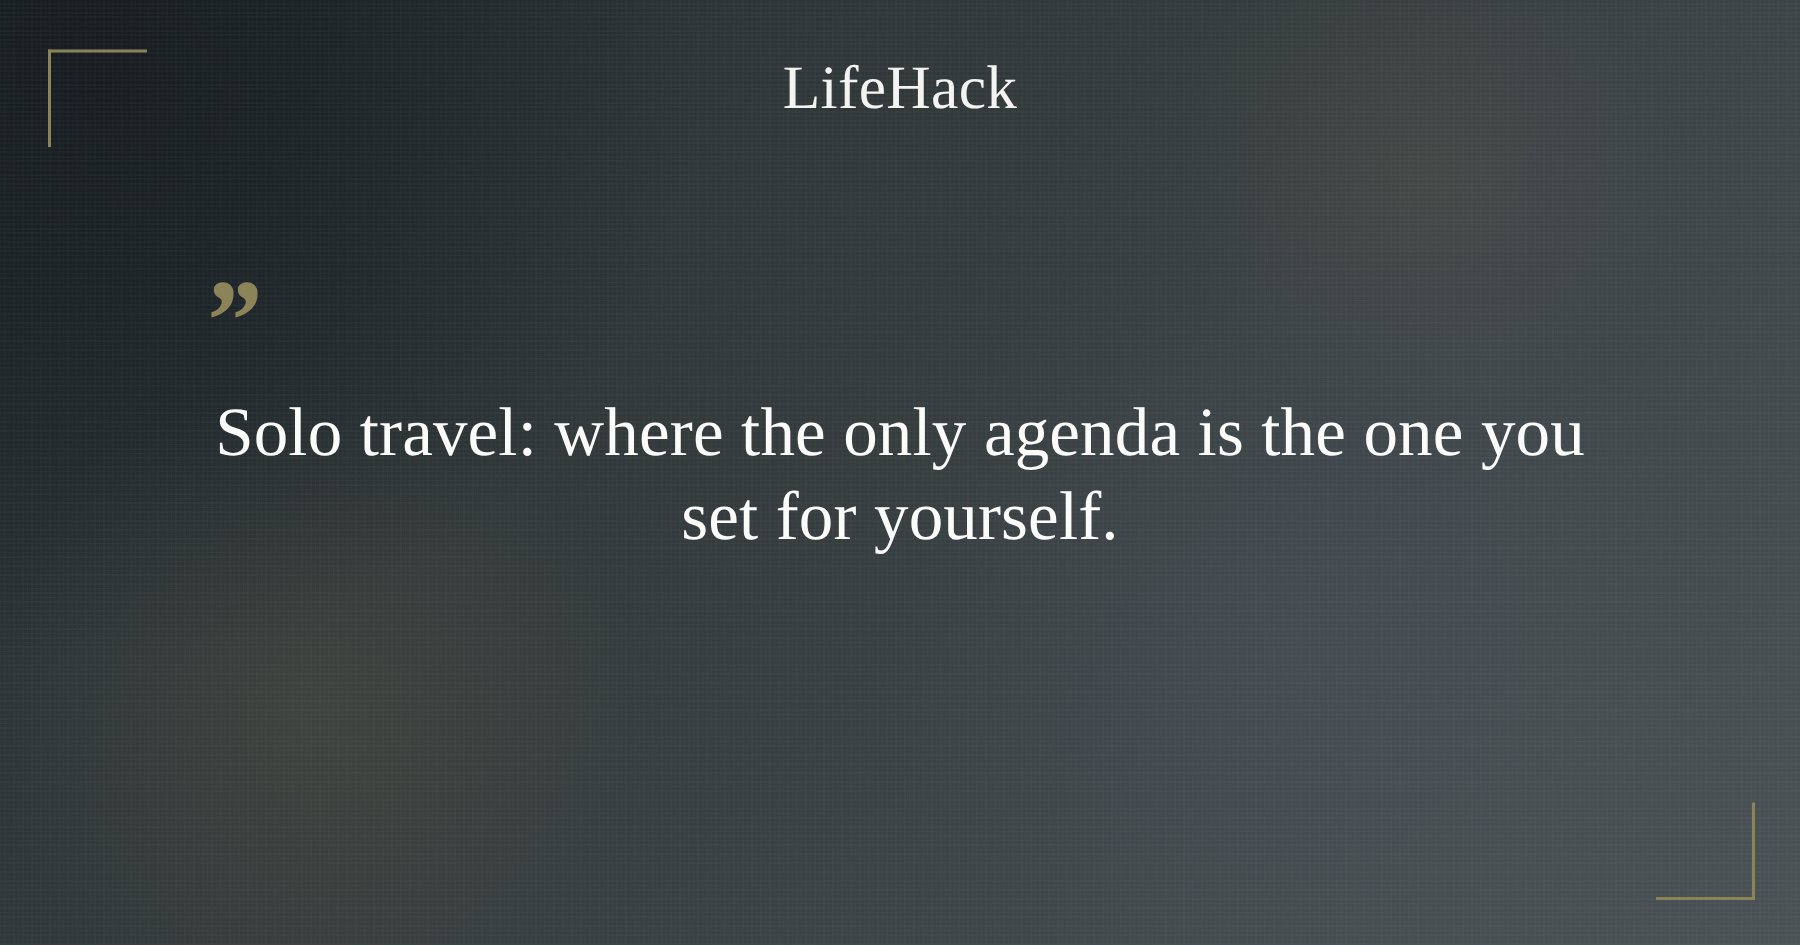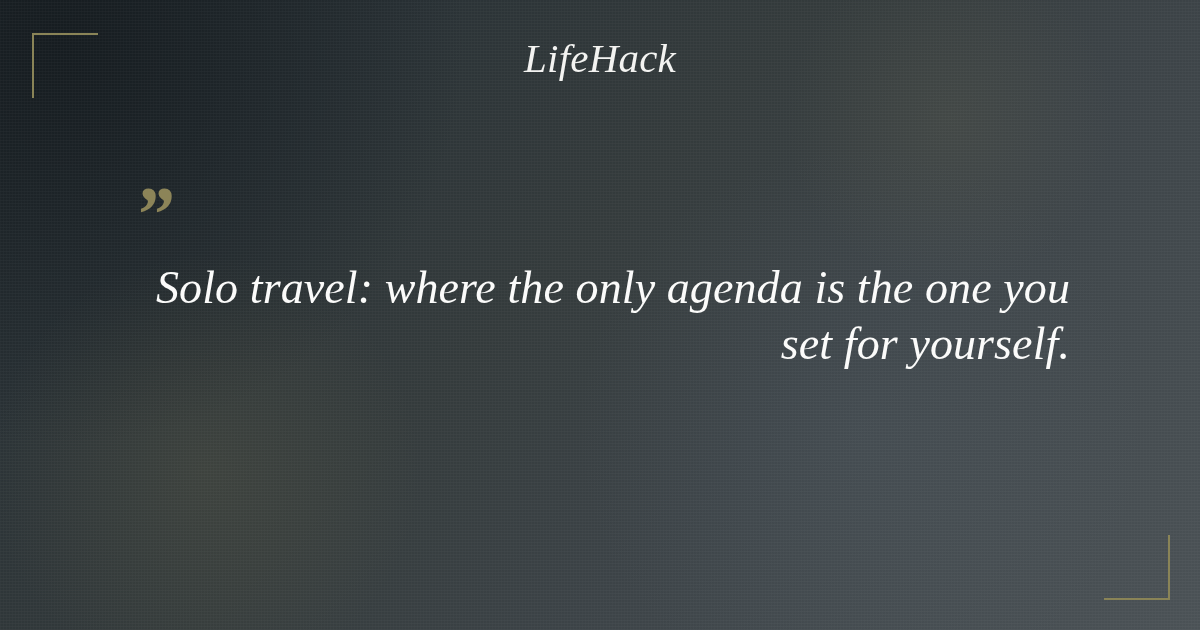--- a/index.html
+++ b/index.html
@@ -69,21 +69,20 @@
     top: 38px;
     left: 0;
     width: 1200px;
     text-align: center;
     font-size: 41px;
     line-height: 1;
     letter-spacing: 0.2px;
     color: #f3f3f1;
     font-weight: 400;
     font-family: "Liberation Serif", "DejaVu Serif", serif;
-    font-style: italic;
   }
 
   
   #quote-block {
     position: absolute;
     left: 130px;
     top: 190px;
     width: 940px;
   }
   #quote-mark {
@@ -92,23 +91,22 @@
     font-weight: 700;
     font-size: 78px;
     line-height: 0.62;
     color: #8c8458;
     margin-left: 4px;
     height: 50px;
     user-select: none;
   }
   #quote-text {
     margin-top: 20px;
-    text-align: right;
+    text-align: center;
     font-family: "Liberation Serif", "DejaVu Serif", serif;
-    font-style: italic;
     font-size: 46px;
     line-height: 1.22;
     color: #fbfbfa;
     letter-spacing: 0.1px;
   }
 </style>
 </head>
 <body>
 
 <div id="canvas">

